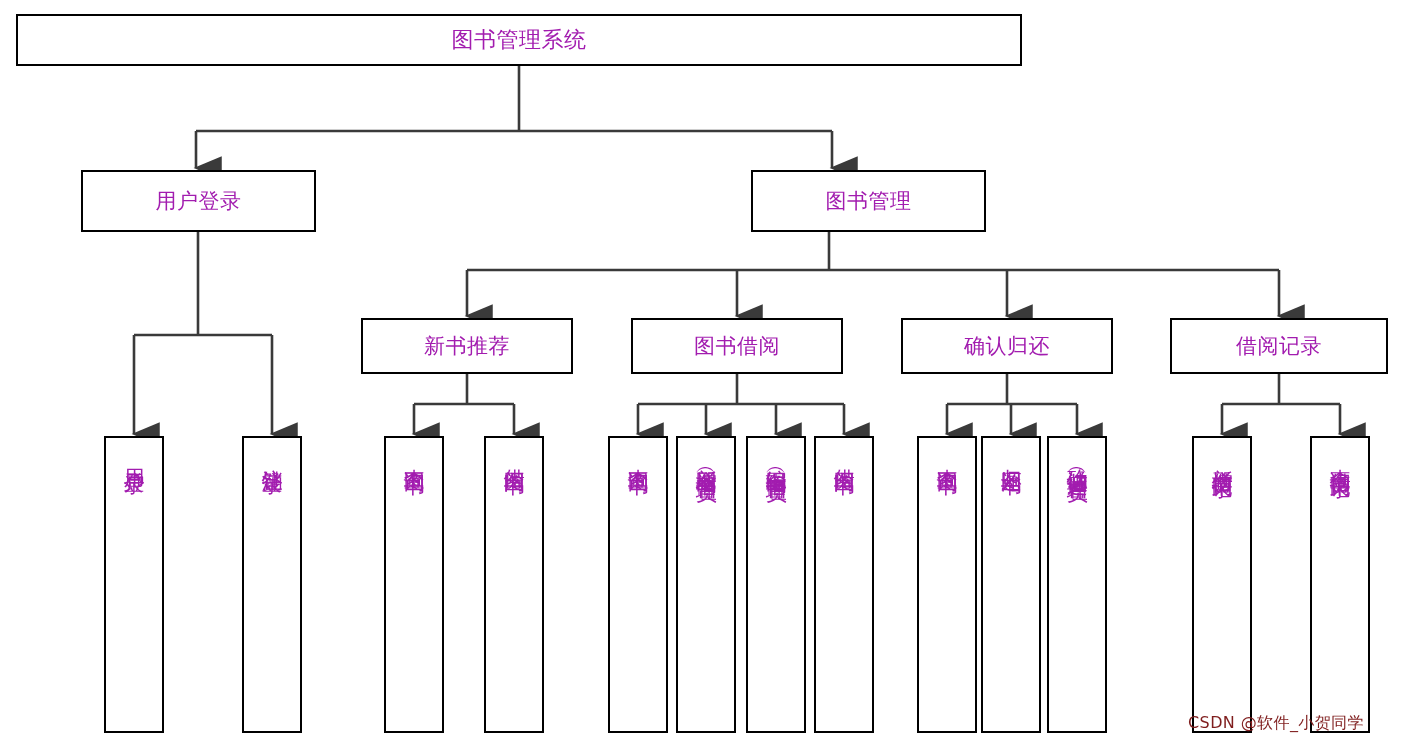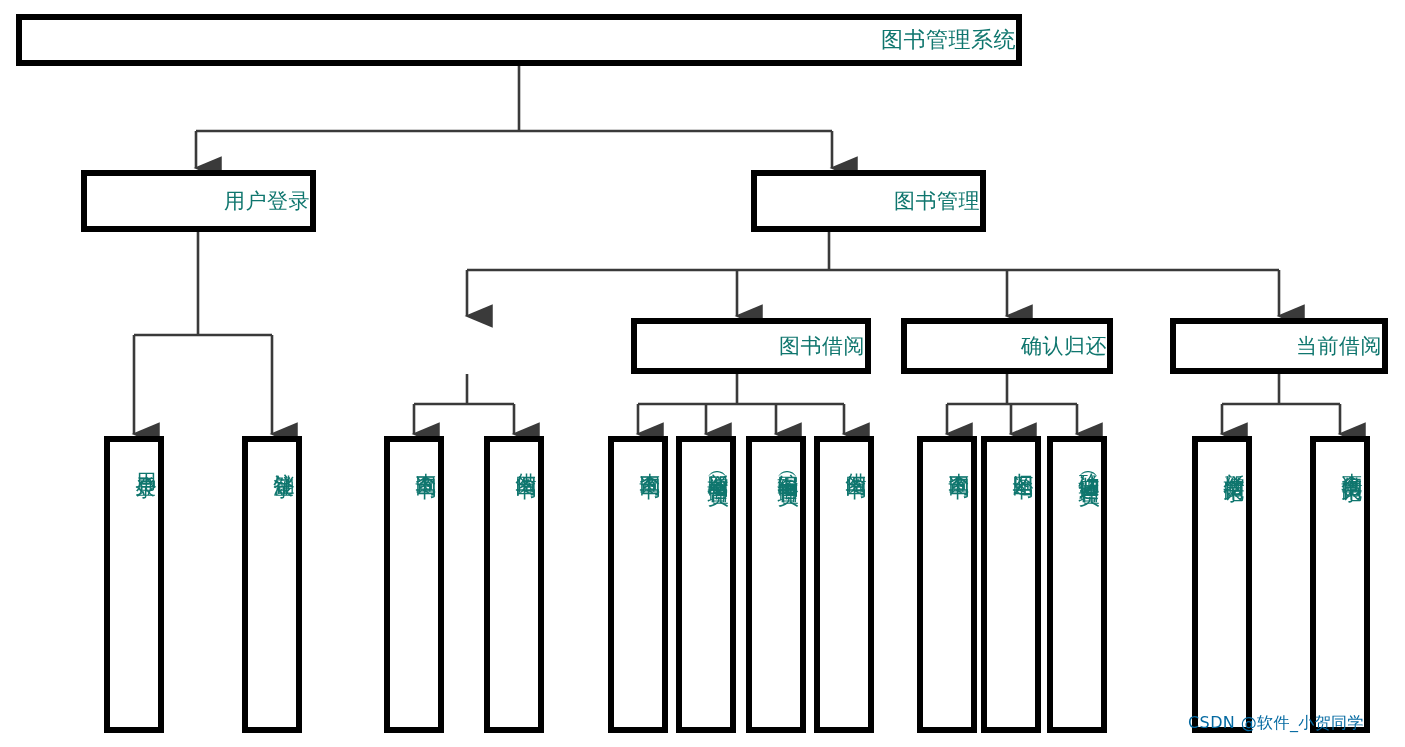--- a/index.html
+++ b/index.html
@@ -23,25 +23,25 @@
     left: 0;
     top: 0;
     width: 1405px;
     height: 747px;
     pointer-events: none;
   }
   .node {
     position: absolute;
     box-sizing: border-box;
     background: #ffffff;
-    border: 6px solid #000000;
+    border: 2px solid #000000;
     display: flex;
     align-items: center;
-    justify-content: flex-end;
-    color: #0f766e;
+    justify-content: center;
+    color: #a21caf;
   }
   .node .label {
     display: block;
     text-align: center;
     line-height: 1.18;
     white-space: nowrap;
   }
   
   .node.h .label {
     font-size: 21px;
@@ -61,21 +61,21 @@
     font-size: 21px;
     line-height: 1.16;
     letter-spacing: 2px;
     white-space: nowrap;
   }
   .watermark {
     position: absolute;
     left: 1188px;
     top: 713px;
     font-size: 16px;
-    color: #0369a1;
+    color: #7f1d1d;
     white-space: nowrap;
     letter-spacing: 0.4px;
     font-family: "DejaVu Sans", "Liberation Sans", sans-serif;
   }
 </style>
 </head>
 <body>
 
 <div id="diagram-root">
 
@@ -134,28 +134,31 @@
     <span class="label">图书管理系统</span>
   </div>
 
   <div class="node h" style="left:81px; top:170px; width:235px; height:62px;">
     <span class="label">用户登录</span>
   </div>
   <div class="node h" style="left:711px; top:170px; width:235px; height:62px;margin-left:40px;">
     <span class="label">图书管理</span>
   </div>
 
-  <div class="node h" style="left:631px; top:318px; width:240px; height:56px;">
+  <div class="node h" style="left:361px; top:318px; width:212px; height:56px;">
+    <span class="label">新书推荐</span>
+  </div>
+  <div class="node h" style="left:631px; top:318px; width:212px; height:56px;">
     <span class="label">图书借阅</span>
   </div>
   <div class="node h" style="left:901px; top:318px; width:212px; height:56px;">
     <span class="label">确认归还</span>
   </div>
   <div class="node h" style="left:1170px; top:318px; width:218px; height:56px;">
-    <span class="label">当前借阅</span>
+    <span class="label">借阅记录</span>
   </div>
 
   <div class="node v" style="left:104px; top:436px; width:60px; height:297px;">
     <span class="label">用户登录</span>
   </div>
   <div class="node v" style="left:242px; top:436px; width:60px; height:297px;">
     <span class="label">注销登录</span>
   </div>
 
   <div class="node v" style="left:384px; top:436px; width:60px; height:297px;">

